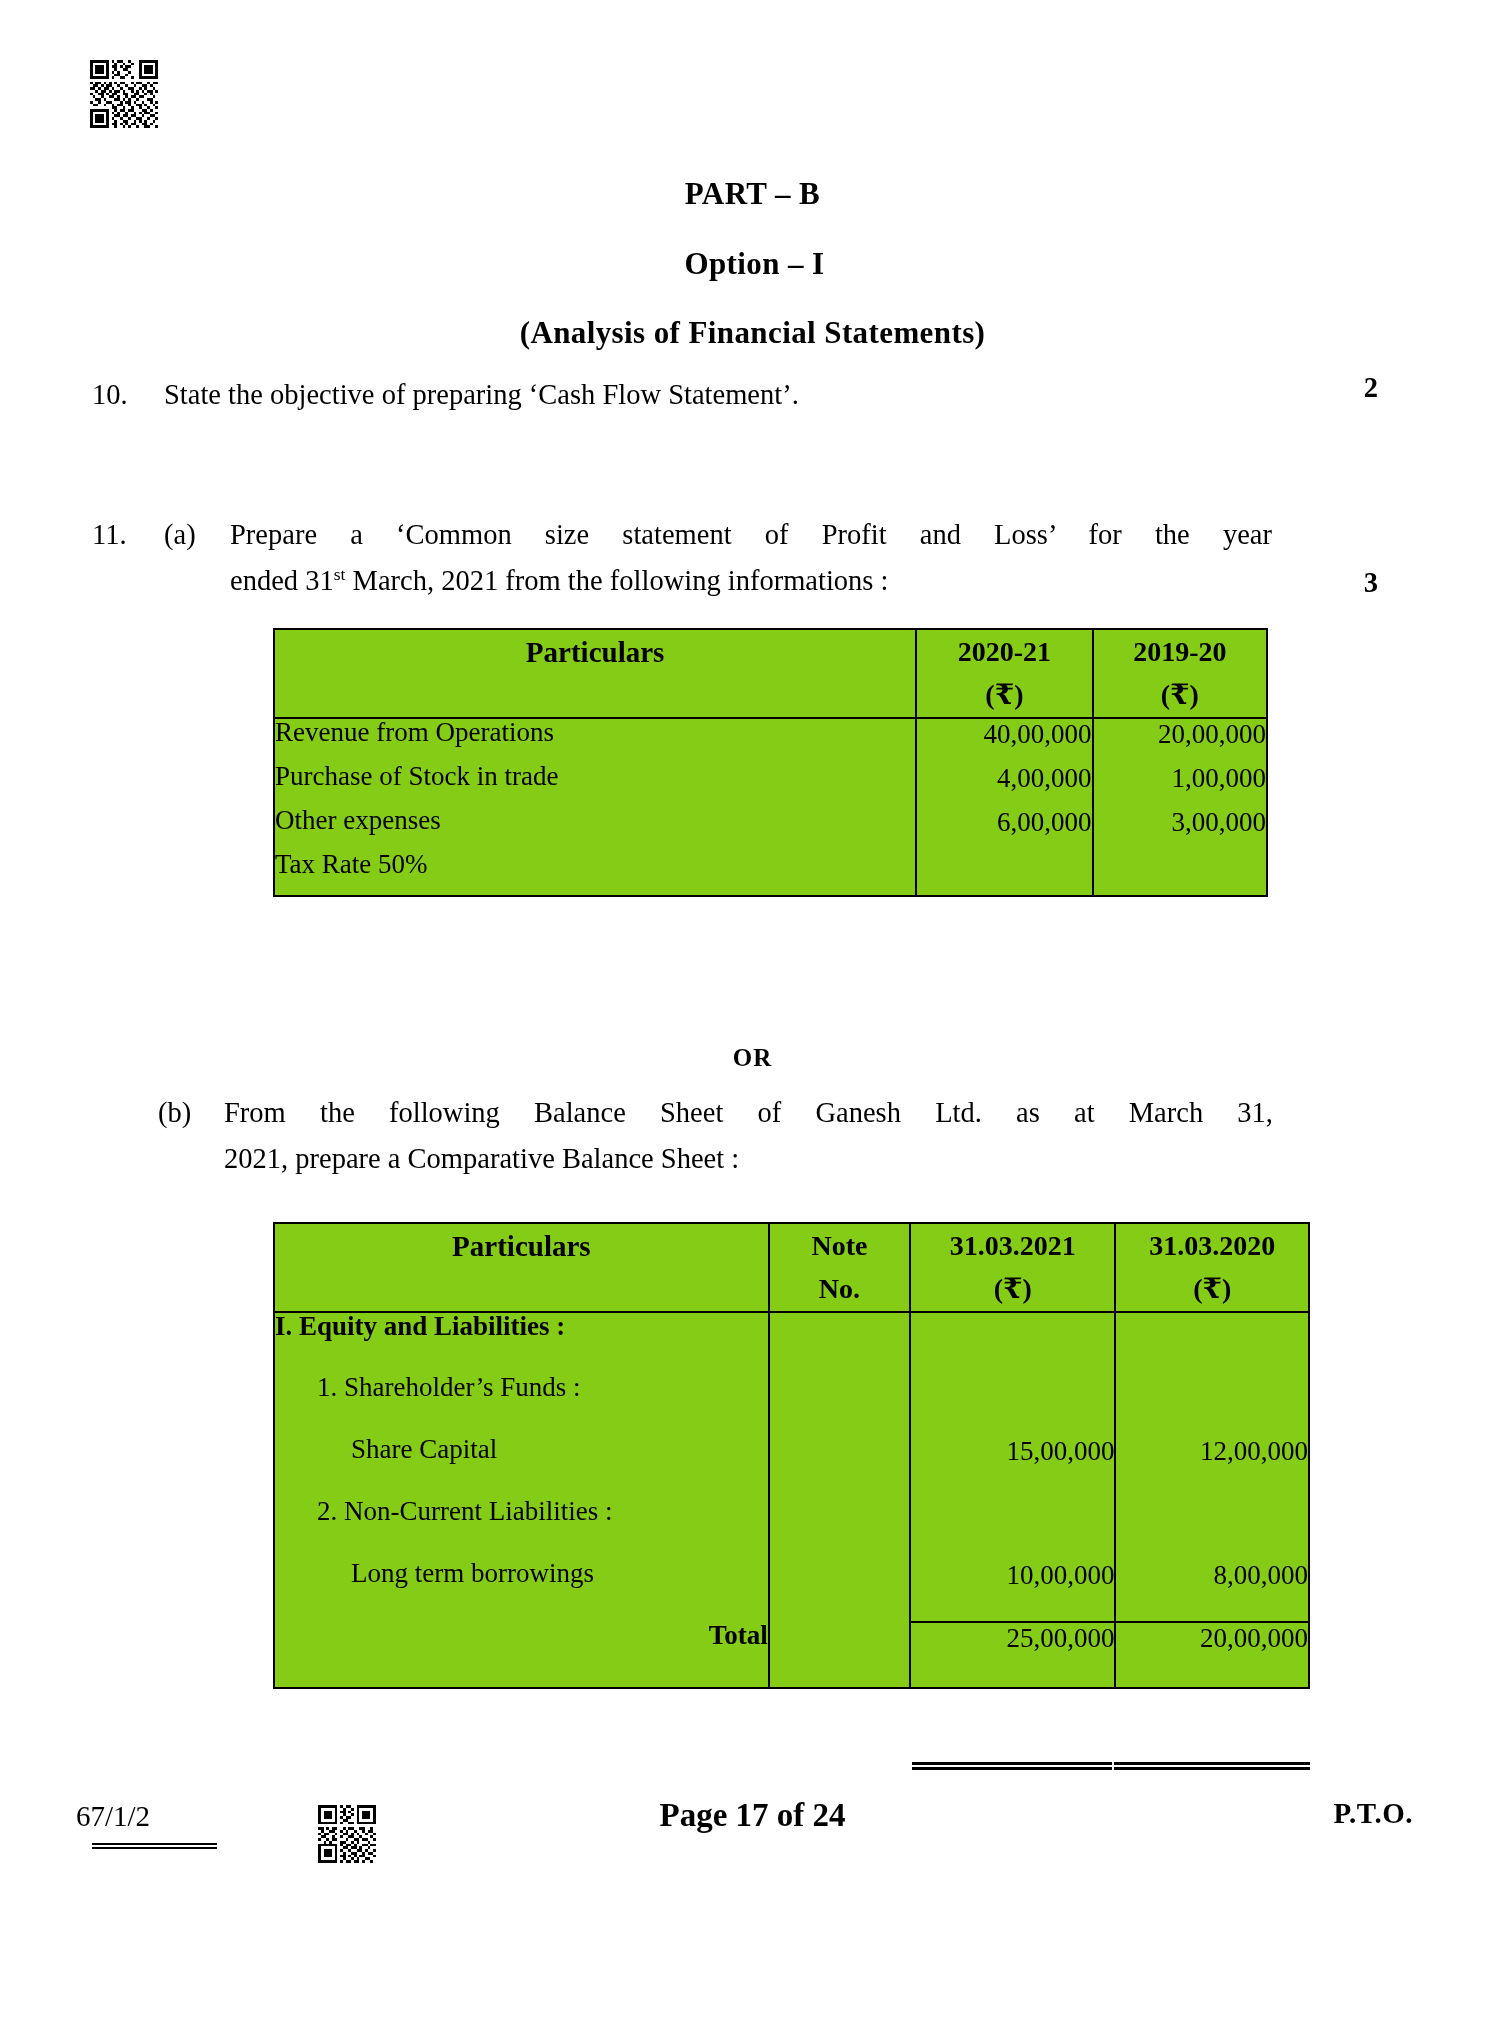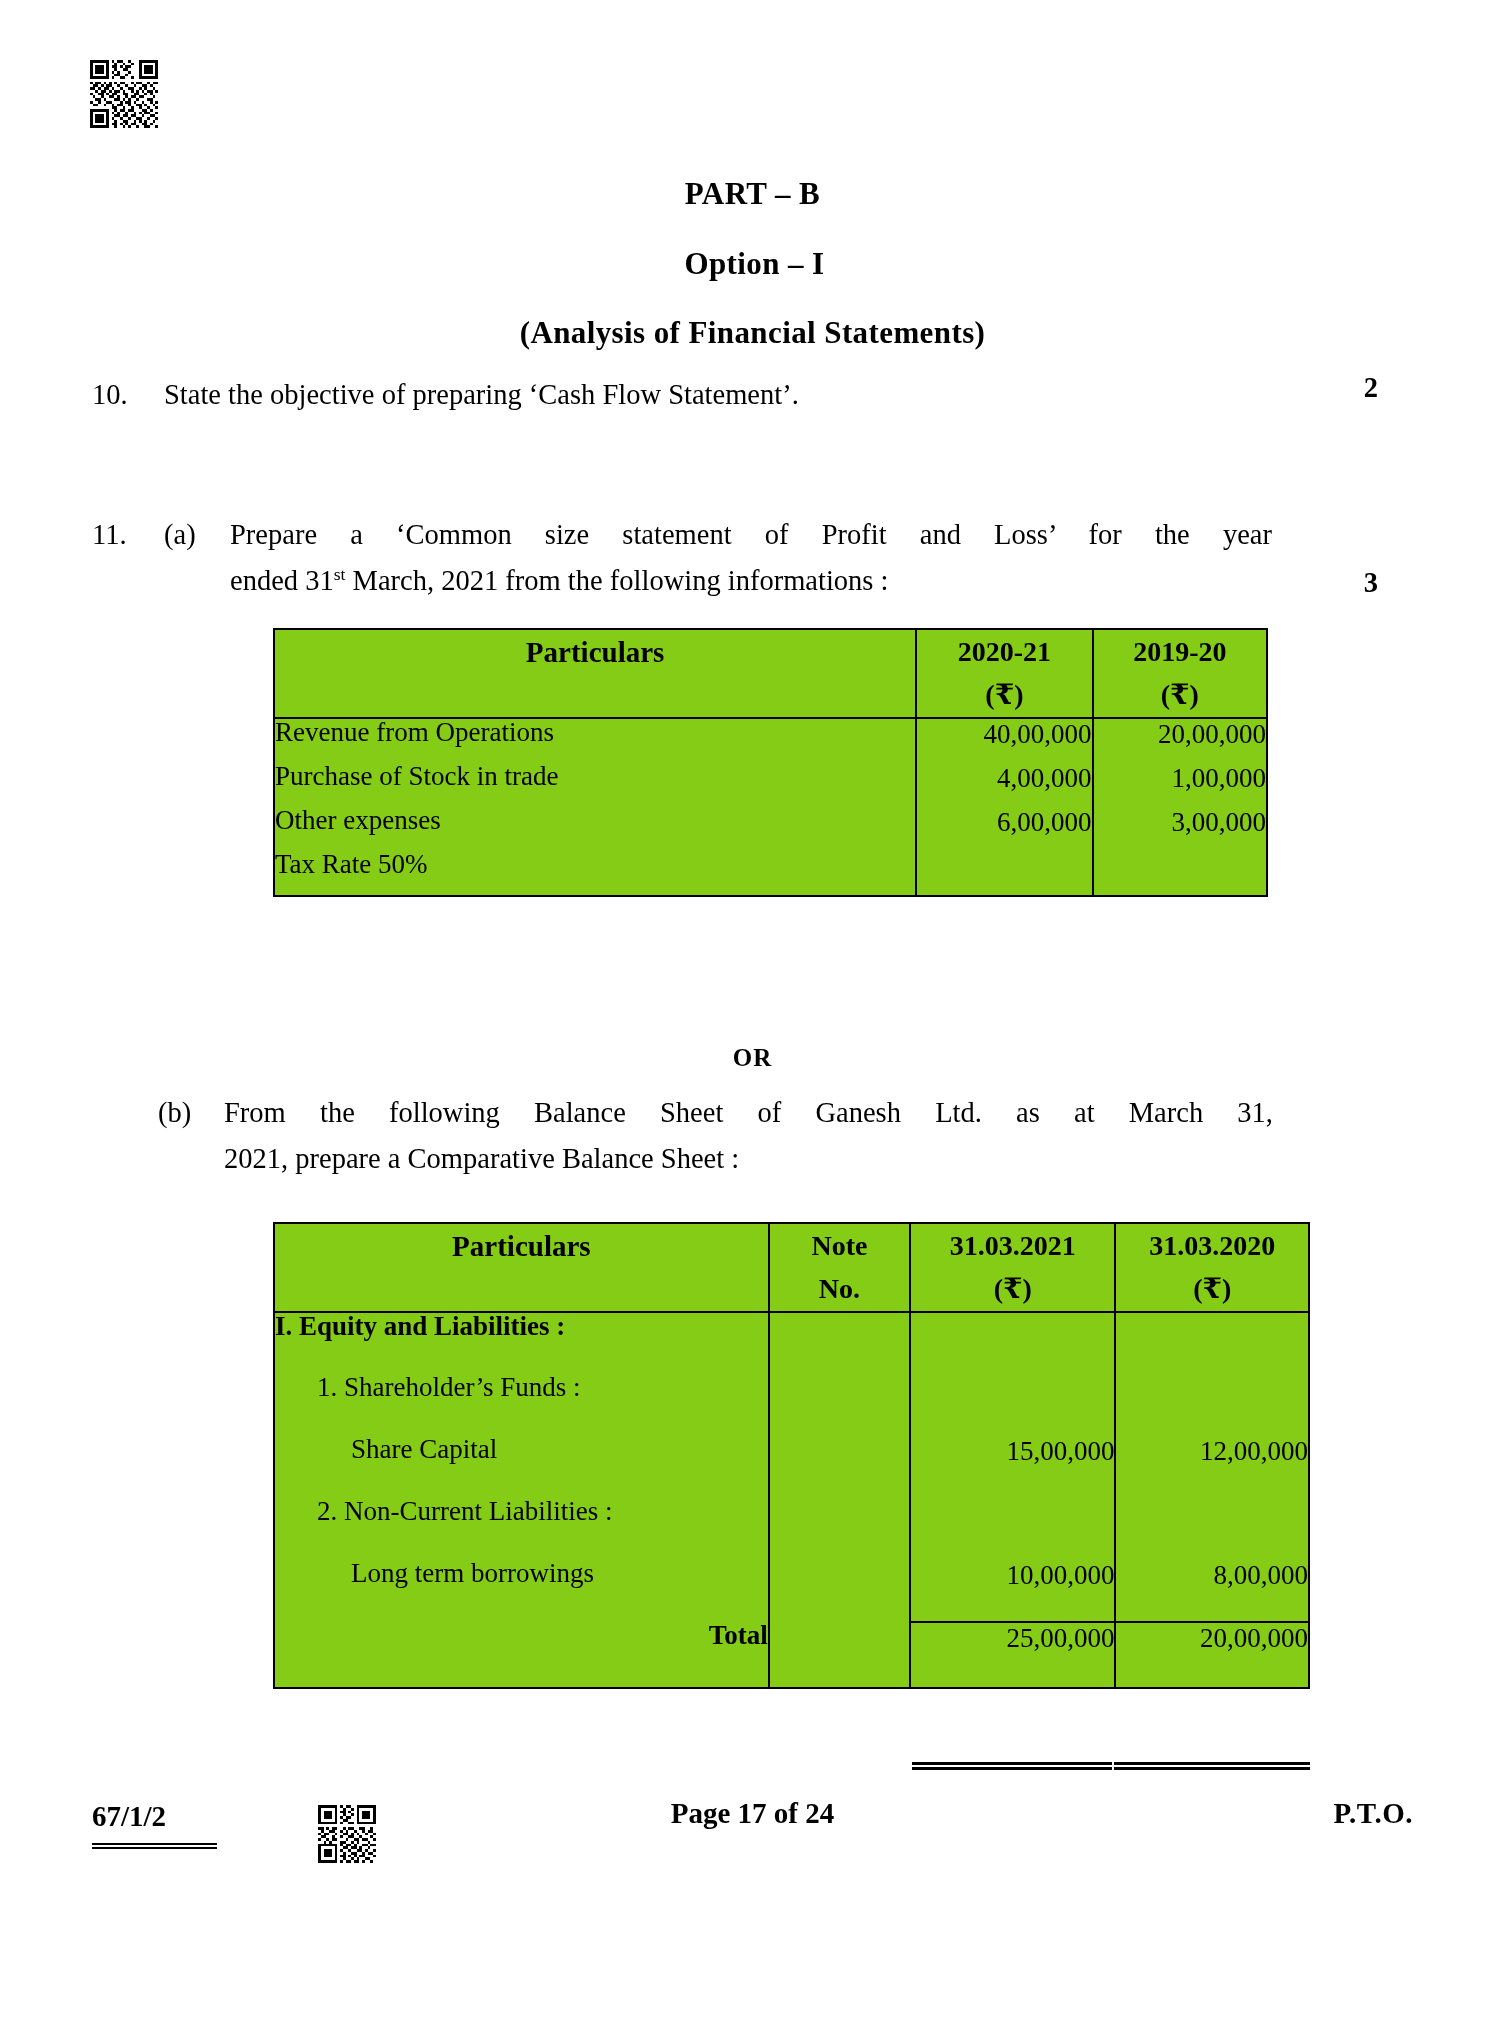--- a/index.html
+++ b/index.html
@@ -199,40 +199,40 @@
   .dbl-under {
     position: absolute;
     border-top: 3px solid #000;
     border-bottom: 3px solid #000;
     height: 2px;
   }
 
   
   .footer-code {
     position: absolute;
-    left: 92px;
+    left: 76px;
     top: 1800px;
     font-size: 29px;
-    font-weight: bold;
+    font-weight: normal;
   }
   .footer-code-rule {
     position: absolute;
     left: 92px;
     top: 1843px;
     width: 125px;
     border-top: 2.5px solid #000;
     border-bottom: 2.5px solid #000;
     height: 2px;
   }
   .footer-page {
     position: absolute;
     left: 0; right: 0;
     top: 1797px;
     text-align: center;
-    font-size: 29px;
+    font-size: 33px;
     font-weight: bold;
   }
   .footer-pto {
     position: absolute;
     right: 92px;
     top: 1797px;
     font-size: 29px;
     font-weight: bold;
     letter-spacing: 0.5px;
   }

